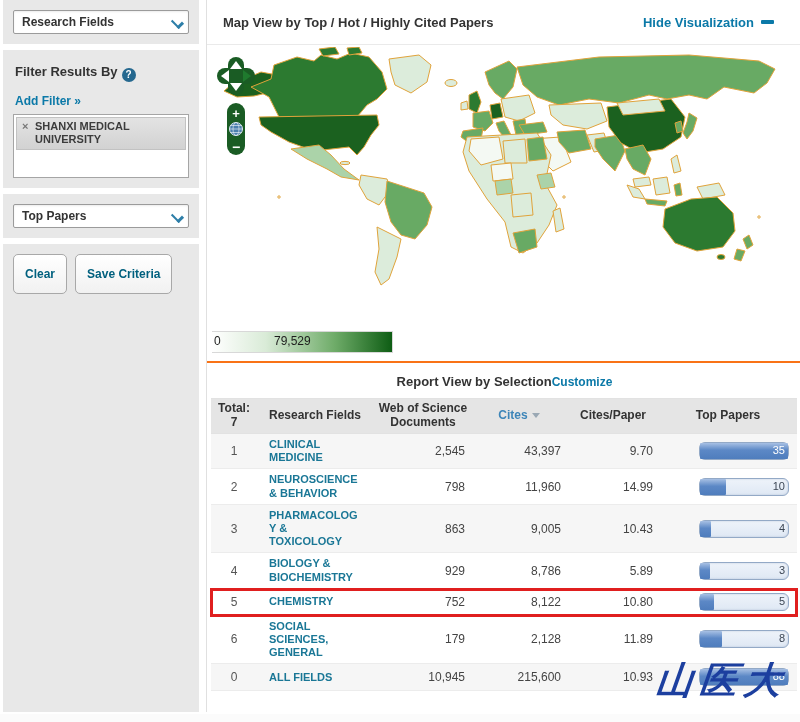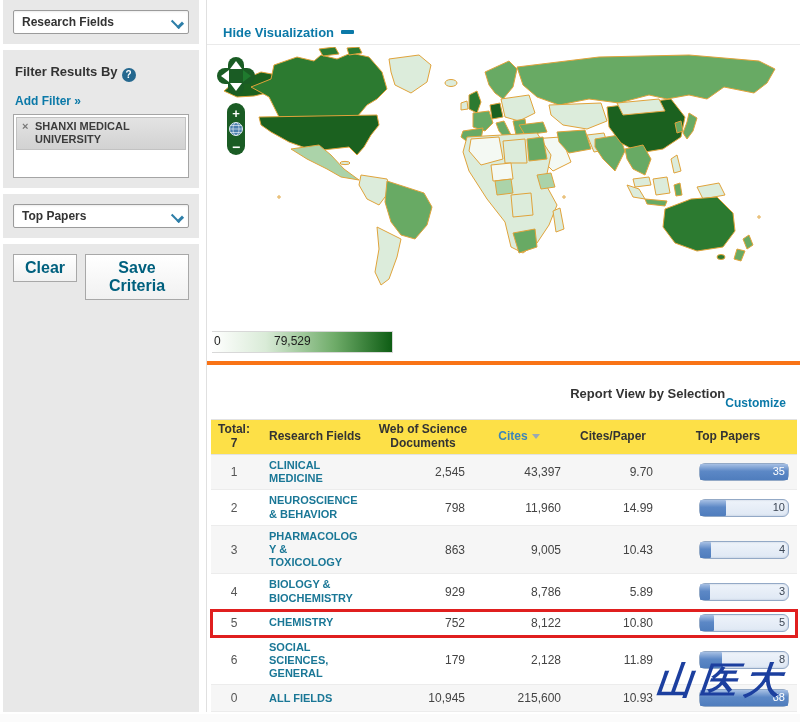--- a/index.html
+++ b/index.html
@@ -27,52 +27,52 @@
     background:#25688f;color:#fff;font-size:10px;font-weight:bold;text-align:center;
     line-height:14px;vertical-align:-2px;margin-left:4px;}
   .filter-note{font-size:11px;font-style:italic;color:#8a8a8a;margin:2px 2px 8px 2px;line-height:1.25;}
   .add-filter{font-size:12px;font-weight:bold;color:#0b79a8;text-decoration:none;display:inline-block;margin:0 0 6px 2px;cursor:pointer;}
   .filter-box{background:#fff;border:1px solid #a5a5a5;height:58px;padding:2px;overflow:hidden;}
   .filter-item{background:linear-gradient(#e3e3e3,#d2d2d2);border:1px solid #c2c2c2;
     padding:2px 4px 3px 18px;position:relative;font-size:11px;font-weight:bold;color:#3c3c3c;
     line-height:1.2;cursor:pointer;}
   .filter-item .x{position:absolute;left:5px;top:2px;color:#777;font-size:11px;font-weight:bold;cursor:pointer;}
   .btnrow{display:flex;gap:8px;align-items:flex-start;flex:1;}
-  .btn{background:linear-gradient(#ffffff,#f1f1f1);border:1px solid #a8a8a8;border-radius:0;
-    font-size:16px;font-weight:bold;color:#00607e;padding:4px 11px;cursor:pointer;
+  .btn{background:linear-gradient(#ffffff,#f1f1f1);border:1px solid #a8a8a8;border-radius:5px;
+    font-size:12px;font-weight:bold;color:#00607e;padding:12px 11px;cursor:pointer;
     font-family:inherit;}
   .side-fill{flex:1;}
   
   .main{position:absolute;left:206px;top:0;right:0;height:712px;border-left:1px solid #e0e0e0;background:#fff;}
   .main-head{height:44px;display:flex;align-items:center;justify-content:space-between;
     padding:0 26px 0 16px;border-bottom:1px solid #eaeaea;}
   .main-title{font-size:13px;font-weight:bold;color:#333;}
-  .link{color:#0b79a8;font-weight:bold;text-decoration:none;cursor:pointer;margin-top:20px;}
+  .link{color:#0b79a8;font-weight:bold;text-decoration:none;cursor:pointer;}
   .hide-link{font-size:13px;display:flex;align-items:center;gap:7px;}
   .minus-ic{display:inline-block;width:13px;height:4px;background:#0b79a8;border-radius:1px;}
   
   .map-wrap{position:relative;height:282px;}
   .map-svg{position:absolute;left:12px;top:2px;}
   .map-ctl{position:absolute;left:8px;top:10px;z-index:5;}
   
   .legend{position:relative;height:28px;margin:0 0 6px 5px;width:190px;}
   .legend-bar{position:absolute;left:0;top:4px;width:180px;height:20px;
     background:linear-gradient(to right,#ffffff 0%,#d9ebd7 30%,#6fac69 68%,#0e5d14 100%);
     border:1px solid #d8d8d8;border-left:none;}
   .legend-min{position:absolute;left:2px;top:7px;font-size:12px;color:#222;}
   .legend-max{position:absolute;left:62px;top:7px;font-size:12px;color:#1d1d1d;}
   
-  .report-head{display:flex;align-items:center;justify-content:flex-end;
-    padding:11px 14px 9px 16px;border-top:4px solid #f97316;}
+  .report-head{display:flex;align-items:center;justify-content:center;
+    padding:11px 14px 9px 16px;border-top:2px solid #f97316;}
   .report-title{font-size:13px;font-weight:bold;color:#333;}
   .customize{font-size:12px;}
   
   .tbl{margin:0 3px 0 4px;}
   .trow,.thead{display:grid;grid-template-columns:46px 118px 96px 96px 92px 1fr;align-items:center;}
-  .thead{background:#fde047;border-top:1px solid #e2e2e2;border-bottom:1px solid #e2e2e2;
+  .thead{background:#e5e5e5;border-top:1px solid #e2e2e2;border-bottom:1px solid #e2e2e2;
     min-height:34px;font-size:12px;font-weight:bold;color:#333;}
   .thead .hc{text-align:center;line-height:1.15;padding:3px 0;}
   .total-cell{text-align:center;line-height:1.15;}
   .hc.field-h{text-align:left;padding-left:12px;}
   .cites-h{color:#3d85b8;cursor:pointer;}
   .sort-arrow{display:inline-block;width:0;height:0;border-left:4px solid transparent;
     border-right:4px solid transparent;border-top:5px solid #9aa8b4;margin-left:4px;vertical-align:1px;}
   .trow{min-height:26px;border-bottom:1px solid #ececec;background:#fff;position:relative;}
   .trow:nth-child(odd){background:#f6f6f6;}
   .trow.highlight{background:#fff;outline:3px solid #e01f1f;outline-offset:-2px;z-index:3;}
@@ -131,20 +131,21 @@
     <div class="btnrow">
       <button class="btn">Clear</button>
       <button class="btn">Save Criteria</button>
     </div>
   </div>
 </div>
 
 <div class="main">
 
   <div class="main-head">
+    <span class="main-title">Map View by Top / Hot / Highly Cited Papers</span>
     <a class="link hide-link">
       <span>Hide Visualization</span>
         <span class="minus-ic"></span>
     </a>
   </div>
 
   <div class="map-wrap">
 
     <svg class="map-ctl" width="44" height="118">
       <g>

